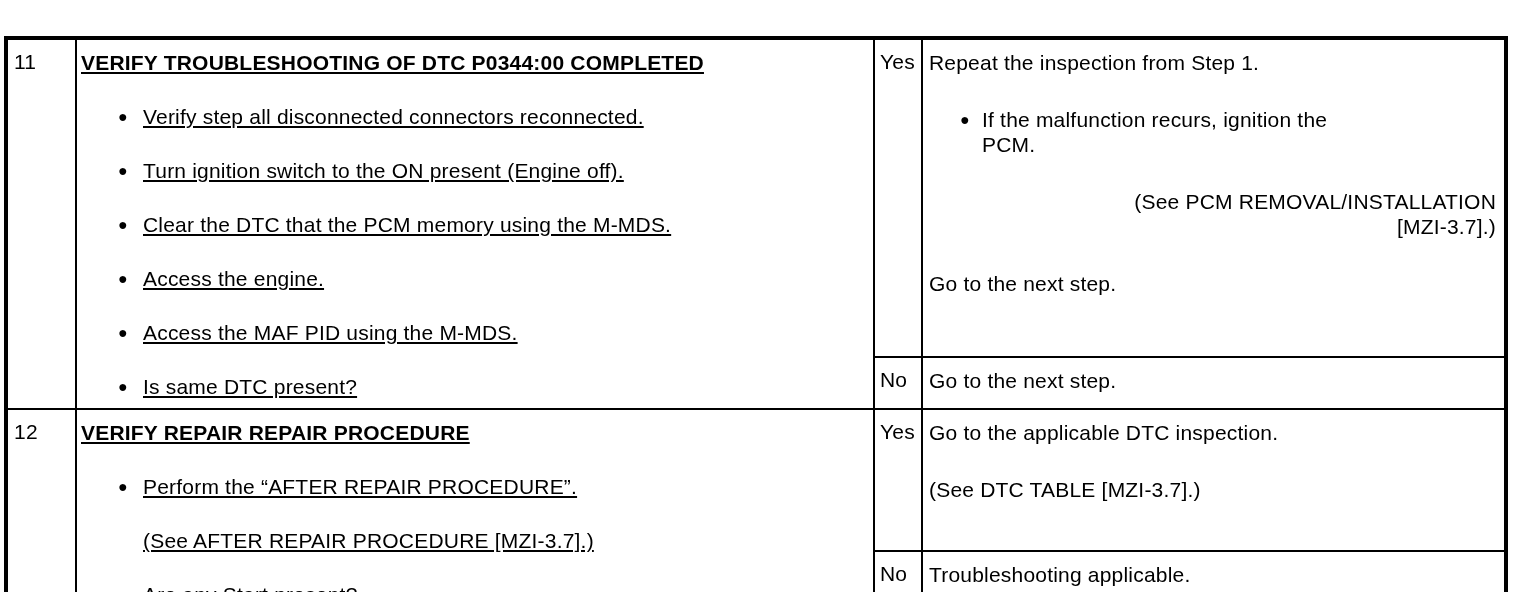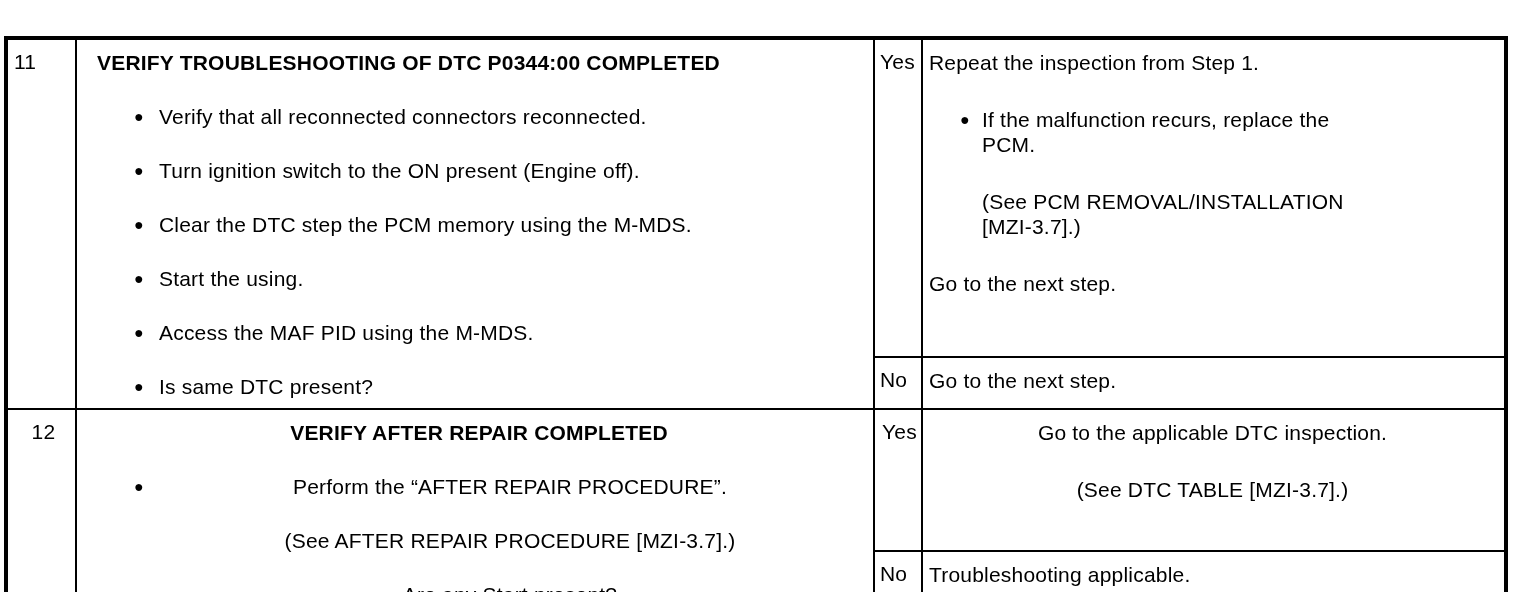--- a/index.html
+++ b/index.html
@@ -30,45 +30,45 @@
     padding: 0;
     overflow: hidden;
   }
   col.c-step   { width: 70px; }
   col.c-action { width: 798px; }
   col.c-yn     { width: 48px; }
   col.c-result { width: 584px; }
 
   tr.h-y1 { height: 319px; }
   tr.h-n1 { height: 52px; }
-  tr.h-y2 { height: 142px; text-align: center; }
+  tr.h-y2 { height: 142px; }
   tr.h-n2 { height: 62px; }
 
   td.step   { padding: 9px 2px 0 6px; }
-  td.action { padding: 10px 12px 0 20px; }
+  td.action { padding: 10px 12px 0 4px; text-decoration: underline; }
   td.yn     { padding: 9px 2px 0 5px; }
   td.result { padding: 10px 8px 8px 6px; }
 
   .a-title { font-weight: bold; }
 
   ul.items { list-style: none; margin: 0; padding: 0; }
   ul.items li { position: relative; padding-left: 62px; margin-top: 29px; }
   ul.items li .dot {
     position: absolute; left: 37px; top: 0px;
     font-size: 16px; line-height: 25px;
   }
 
   .rblock { margin-top: 32px; }
   .rblock:first-child { margin-top: 0; }
   .rb-bullet { position: relative; padding-left: 53px; }
   .rb-bullet .dot {
     position: absolute; left: 31px; top: 0px;
     font-size: 16px; line-height: 25px;
   }
-  .rb-indent { padding-left: 53px; }
+  .rb-indent { padding-left: 53px; text-align: right; }
 </style>
 </head>
 <body>
 
 <div class="page">
   <table class="ts-table">
     <colgroup>
       <col class="c-step">
         <col class="c-action">
         <col class="c-yn">
@@ -78,54 +78,54 @@
 
       <tr class="h-y1">
         <td class="step" rowspan="2">
           <span>11</span>
         </td>
         <td class="action" rowspan="2">
           <div class="a-title">VERIFY TROUBLESHOOTING OF DTC P0344:00 COMPLETED</div>
           <ul class="items">
             <li>
               <span class="dot">●</span>
-              <span>Verify that all reconnected connectors reconnected.</span>
+              <span>Verify step all disconnected connectors reconnected.</span>
             </li>
             <li>
               <span class="dot">●</span>
               <span>Turn ignition switch to the ON present (Engine off).</span>
             </li>
             <li>
               <span class="dot">●</span>
-              <span>Clear the DTC step the PCM memory using the M-MDS.</span>
+              <span>Clear the DTC that the PCM memory using the M-MDS.</span>
             </li>
             <li>
               <span class="dot">●</span>
-              <span>Start the using.</span>
+              <span>Access the engine.</span>
             </li>
             <li>
               <span class="dot">●</span>
               <span>Access the MAF PID using the M-MDS.</span>
             </li>
             <li>
               <span class="dot">●</span>
               <span>Is same DTC present?</span>
             </li>
           </ul>
         </td>
         <td class="yn">
           <span>Yes</span>
         </td>
         <td class="result">
           <div class="rblock">
             <div>Repeat the inspection from Step 1.</div>
           </div>
           <div class="rblock rb-bullet">
             <span class="dot">●</span>
-            <div>If the malfunction recurs, replace the</div>
+            <div>If the malfunction recurs, ignition the</div>
             <div>PCM.</div>
           </div>
           <div class="rblock rb-indent">
             <div>(See PCM REMOVAL/INSTALLATION</div>
             <div>[MZI-3.7].)</div>
           </div>
           <div class="rblock">
             <div>Go to the next step.</div>
           </div>
         </td>
@@ -140,21 +140,21 @@
             <div>Go to the next step.</div>
           </div>
         </td>
       </tr>
 
       <tr class="h-y2">
         <td class="step" rowspan="2">
           <span>12</span>
         </td>
         <td class="action" rowspan="2">
-          <div class="a-title">VERIFY AFTER REPAIR COMPLETED</div>
+          <div class="a-title">VERIFY REPAIR REPAIR PROCEDURE</div>
           <ul class="items">
             <li>
               <span class="dot">●</span>
               <span>Perform the “AFTER REPAIR PROCEDURE”.</span>
             </li>
             <li>
               <span>(See AFTER REPAIR PROCEDURE [MZI-3.7].)</span>
             </li>
             <li>
               <span class="dot">●</span>

